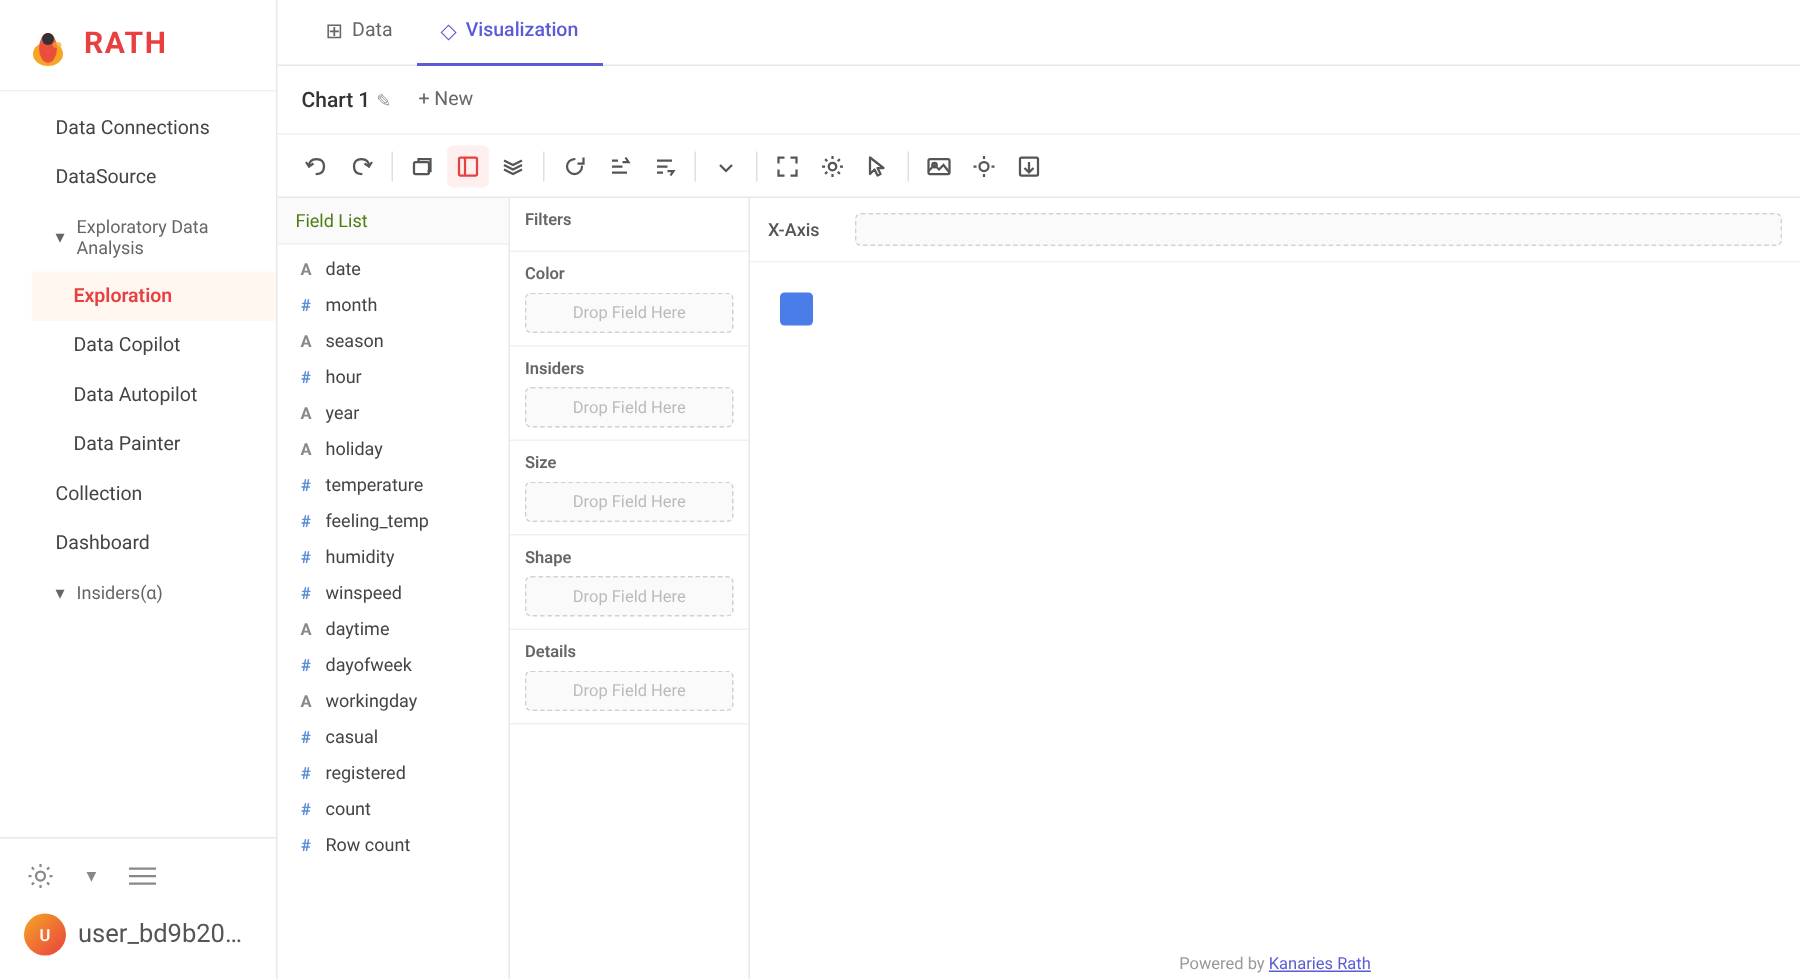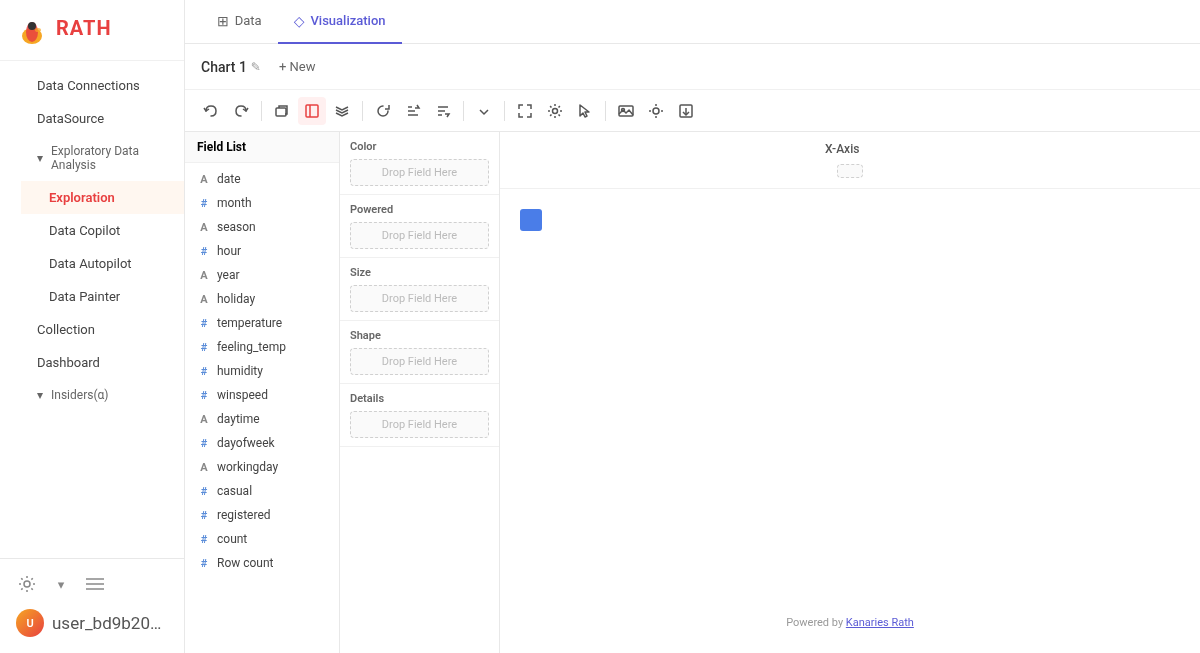--- a/index.html
+++ b/index.html
@@ -223,22 +223,22 @@
       min-width: 155px;
       border-right: 1px solid #e8e8e8;
       display: flex;
       flex-direction: column;
       height: 100%;
       overflow: hidden;
     }
     .panel-header {
       padding: 8px 12px;
       font-size: 12px;
-      font-weight: 700;
-      color: #000000;
+      font-weight: 400;
+      color: #4d7c0f;
       border-bottom: 1px solid #f0f0f0;
       background: #fafafa;
     }
     .field-list {
       flex: 1;
       overflow-y: auto;
       padding: 4px 0;
     }
     .field-item {
       display: flex;
@@ -288,21 +288,20 @@
       text-align: center;
       cursor: pointer;
       background: #fafafa;
     }
     .axis-row {
       display: flex;
       align-items: center;
       padding: 10px 12px;
       border-bottom: 1px solid #f0f0f0;
       gap: 8px;
-      flex-direction: column;
     }
     .axis-label {
       font-size: 12px;
       color: #555;
       font-weight: 500;
       width: 50px;
       min-width: 50px;
     }
     .axis-drop {
       flex: 1;
@@ -323,21 +322,21 @@
     .chart-color-swatch {
       width: 22px;
       height: 22px;
       background: #4a7de8;
       border-radius: 3px;
       margin-bottom: 12px;
       align-self: flex-start;
     }
     .powered-by {
       position: absolute;
-      bottom: 24px;
+      bottom: 4px;
       left: 50%;
       transform: translateX(-50%);
       font-size: 11px;
       color: #999;
       white-space: nowrap;
     }
     .powered-by a {
       color: #5b5bd6;
       text-decoration: underline;
     }
@@ -617,30 +616,33 @@
         </div>
         <div class="field-item">
           <span class="field-type-icon num">#</span>
           <span class="field-name">Row count</span>
         </div>
 
       </div>
     </div>
 
     <div class="config-panel">
+      <div class="config-section">
+        <div class="config-section-title">Filters</div>
+      </div>
 
       <div class="config-section">
         <div class="config-section-title">Color</div>
         <div class="drop-zone">
           <span>Drop Field Here</span>
         </div>
       </div>
 
       <div class="config-section">
-        <div class="config-section-title">Powered</div>
+        <div class="config-section-title">Insiders</div>
         <div class="drop-zone">
           <span>Drop Field Here</span>
         </div>
       </div>
 
       <div class="config-section">
         <div class="config-section-title">Size</div>
         <div class="drop-zone">
           <span>Drop Field Here</span>
         </div>

